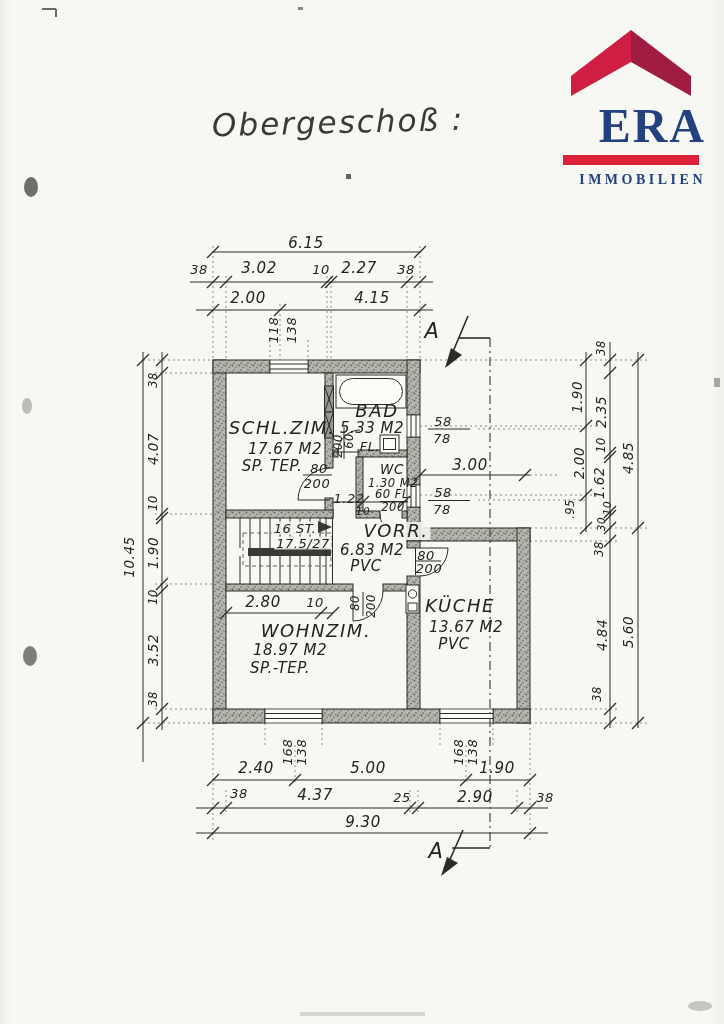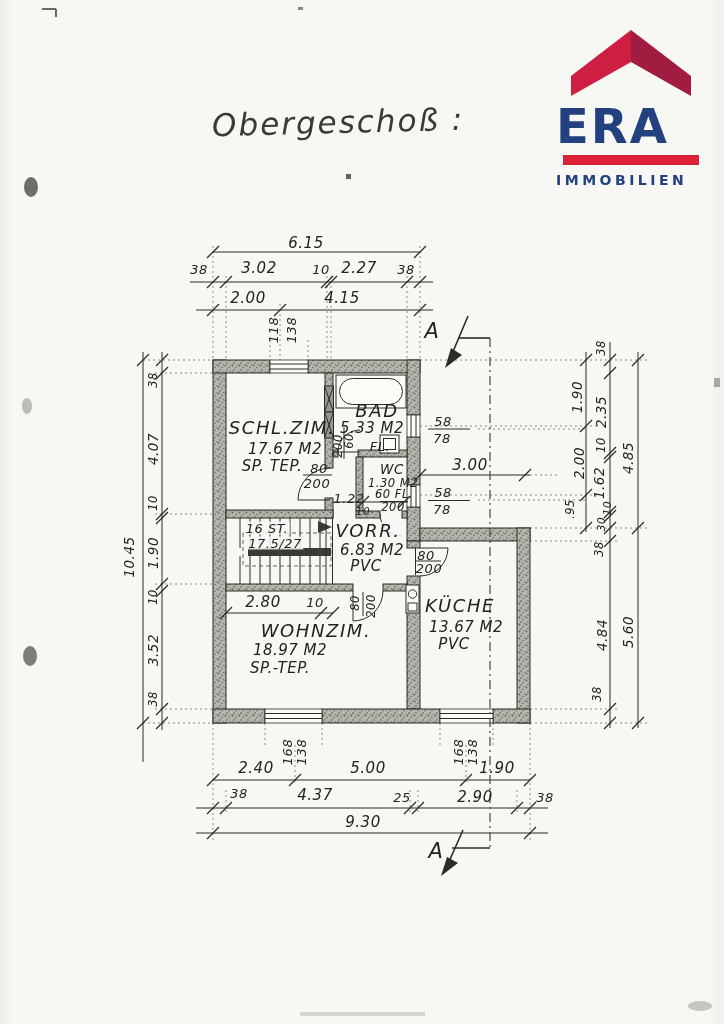--- a/index.html
+++ b/index.html
@@ -16,24 +16,24 @@
   .wall{fill:url(#wp);stroke:#2c2c27;stroke-width:1}
   .win{fill:#fbfbf8;stroke:#2c2c27;stroke-width:.8}
   .fx{fill:#fbfbf8;stroke:#2c2c27;stroke-width:1}
   .tkk{stroke:#2c2c27;stroke-width:1.3;fill:none}
   
   .lbl{position:absolute;transform:translate(-50%,-50%);font-style:italic;color:#23231d;
        letter-spacing:.5px;white-space:nowrap;line-height:1;}
   .rot{transform:translate(-50%,-50%) rotate(-90deg);}
   .s11{font-size:10.5px}.s12{font-size:11.5px}.s13{font-size:13px}.s14{font-size:13.5px}
   .s15{font-size:15px}.s18{font-size:18px;letter-spacing:1.6px}.s20{font-size:21px}
-  .halo{background:rgba(247,247,244,.85);padding:0 2px;}
+  .halo{background:rgba(247,247,244,.85);padding:0 2px;margin-left:28px;}
   .title{position:absolute;left:212px;top:104px;font-size:31px;font-style:italic;
          letter-spacing:2px;color:#3a3a35;transform:rotate(-1.5deg);}
-  .logo{position:absolute;left:556px;top:28px;width:150px;text-align:left;}
+  .logo{position:absolute;left:556px;top:28px;width:150px;text-align:right;font-family:Liberation Serif, serif;}
   .logo-roof{display:block;margin:0 auto;}
   .logo-brand{font-size:48px;font-weight:bold;color:#23417e;letter-spacing:2px;line-height:1;margin-top:2px;}
   .logo-bar{height:10px;background:#dc2038;margin:5px 7px 7px;}
   .logo-sub{font-size:14px;font-weight:bold;color:#23417e;letter-spacing:3.5px;}
 </style>
 </head>
 <body>
 
 <div class="page">
 
@@ -292,21 +292,21 @@
     <div class="logo-sub">IMMOBILIEN</div>
   </div>
 
   <span class="lbl s15" style="left:306px;top:243px">6.15</span>
   <span class="lbl s13" style="left:199px;top:269px">38</span>
   <span class="lbl s15" style="left:259px;top:268px">3.02</span>
   <span class="lbl s13" style="left:321px;top:269px">10</span>
   <span class="lbl s15" style="left:359px;top:268px">2.27</span>
   <span class="lbl s13" style="left:406px;top:269px">38</span>
   <span class="lbl s15" style="left:248px;top:298px">2.00</span>
-  <span class="lbl s15" style="left:342px;top:298px">4.15</span>
+  <span class="lbl s15" style="left:372px;top:298px">4.15</span>
   <span class="lbl s13 rot" style="left:273px;top:330px">118</span>
   <span class="lbl s13 rot" style="left:291px;top:330px">138</span>
   <span class="lbl s20" style="left:432px;top:331px">A</span>
 
   <span class="lbl s14 rot" style="left:130px;top:557px">10.45</span>
   <span class="lbl s12 rot" style="left:154px;top:380px">38</span>
   <span class="lbl s14 rot" style="left:154px;top:449px">4.07</span>
   <span class="lbl s12 rot" style="left:154px;top:503px">10</span>
   <span class="lbl s14 rot" style="left:154px;top:553px">1.90</span>
   <span class="lbl s12 rot" style="left:154px;top:597px">10</span>
@@ -332,21 +332,21 @@
   <span class="lbl s13" style="left:442px;top:438px">78</span>
   <span class="lbl s15" style="left:470px;top:465px">3.00</span>
   <span class="lbl s13" style="left:443px;top:492px">58</span>
   <span class="lbl s13" style="left:442px;top:509px">78</span>
 
   <span class="lbl s18" style="left:282px;top:428px">SCHL.ZIM.</span>
   <span class="lbl s15" style="left:285px;top:449px">17.67 M2</span>
   <span class="lbl s15" style="left:272px;top:466px">SP. TEP.</span>
   <span class="lbl s18" style="left:377px;top:411px">BAD</span>
   <span class="lbl s15" style="left:372px;top:428px">5.33 M2</span>
-  <span class="lbl s13" style="left:380px;top:446px">FL.</span>
+  <span class="lbl s13" style="left:370px;top:446px">FL.</span>
   <span class="lbl s14" style="left:392px;top:470px">WC</span>
   <span class="lbl s12" style="left:393px;top:484px">1.30 M2</span>
   <span class="lbl s12" style="left:394px;top:495px">60 FL.</span>
   <span class="lbl s12" style="left:393px;top:508px">200</span>
   <span class="lbl s18 halo" style="left:368px;top:531px">VORR.</span>
   <span class="lbl s15" style="left:372px;top:550px">6.83 M2</span>
   <span class="lbl s15" style="left:366px;top:566px">PVC</span>
   <span class="lbl s18" style="left:316px;top:631px">WOHNZIM.</span>
   <span class="lbl s15" style="left:290px;top:650px">18.97 M2</span>
   <span class="lbl s15" style="left:280px;top:668px">SP.-TEP.</span>

